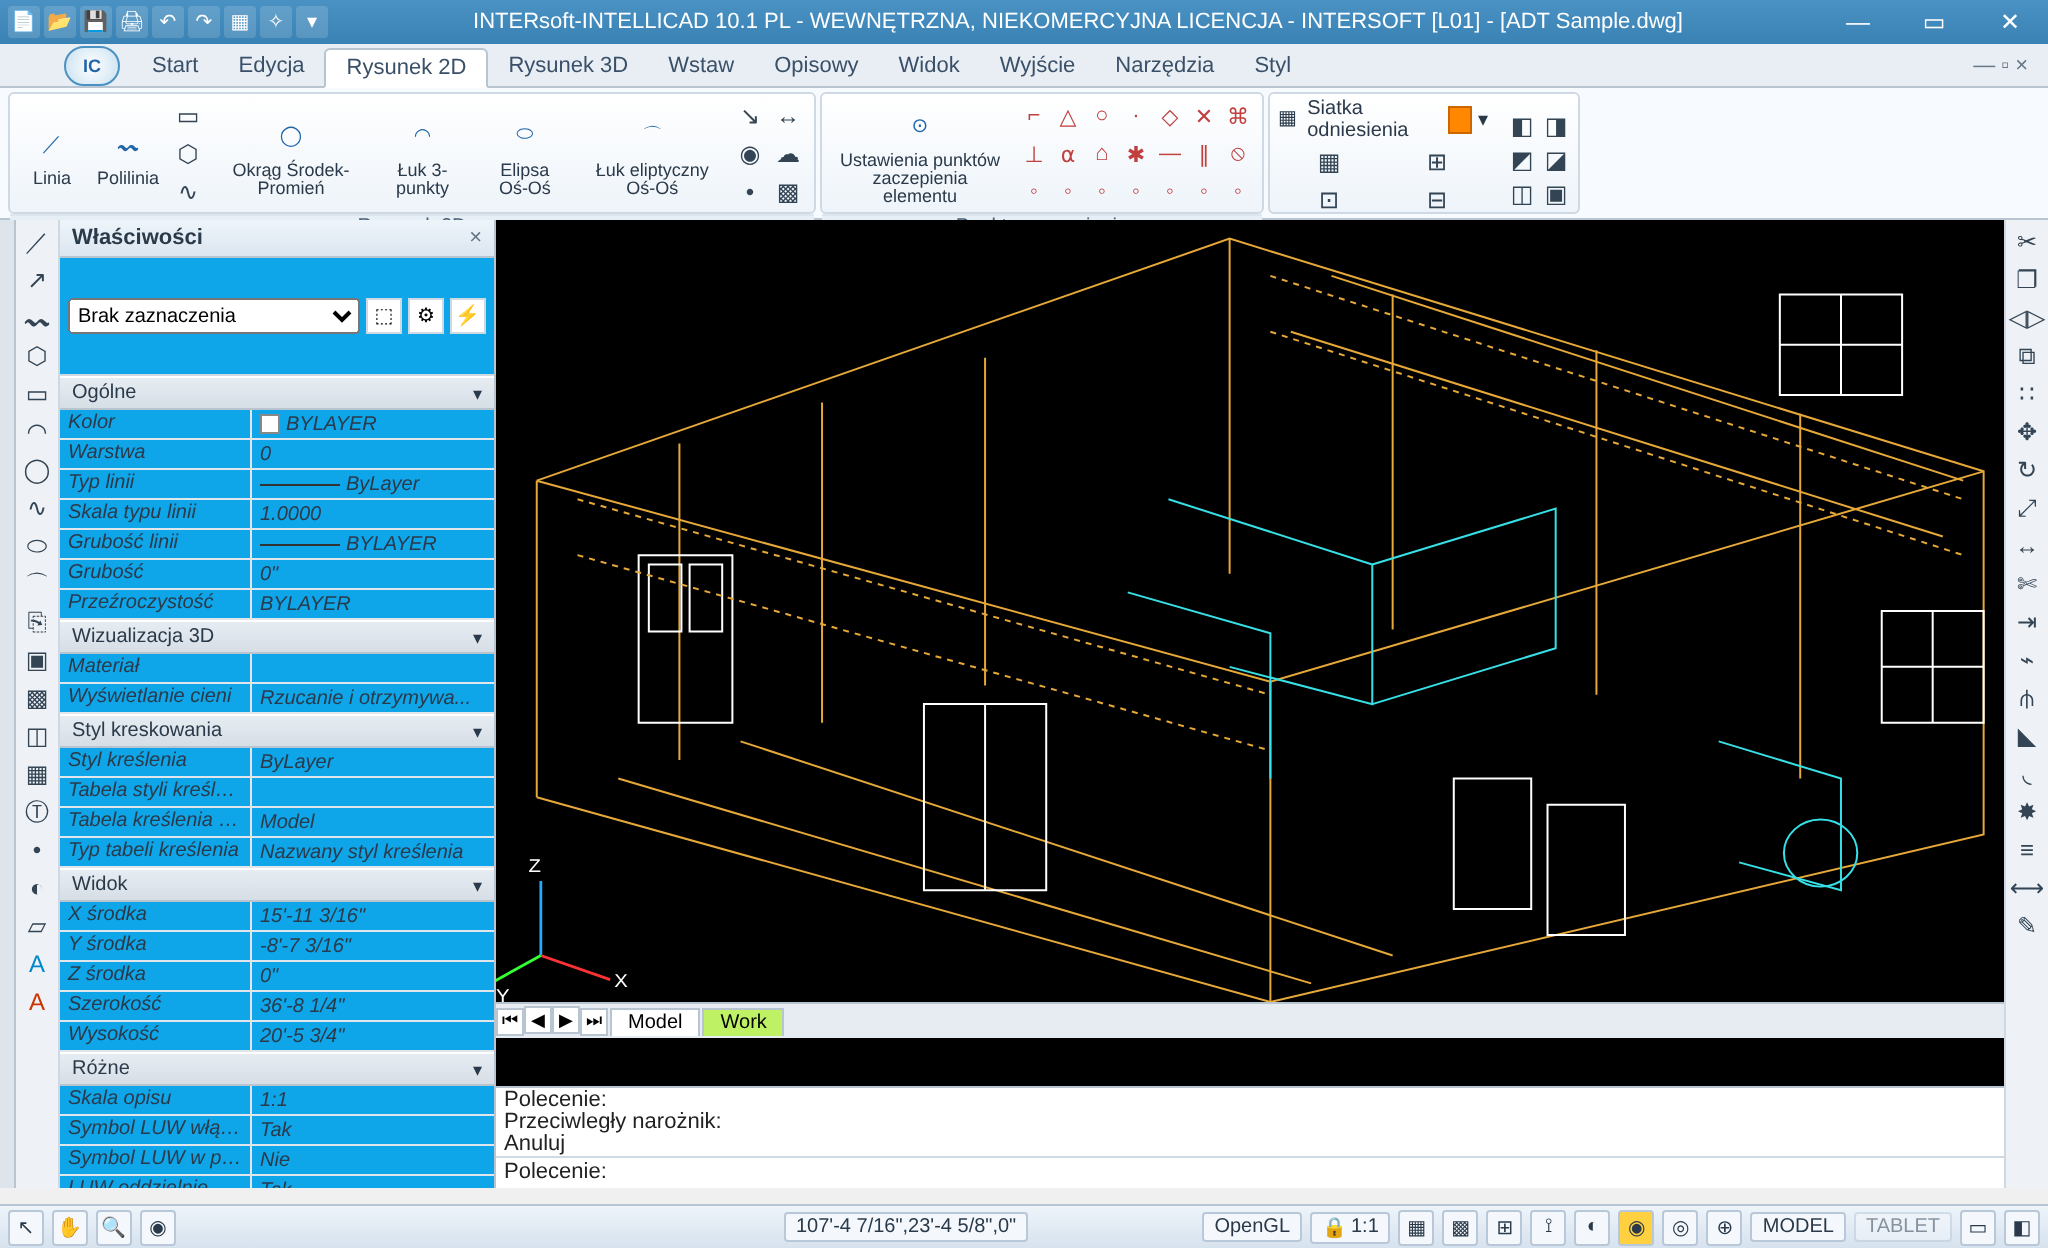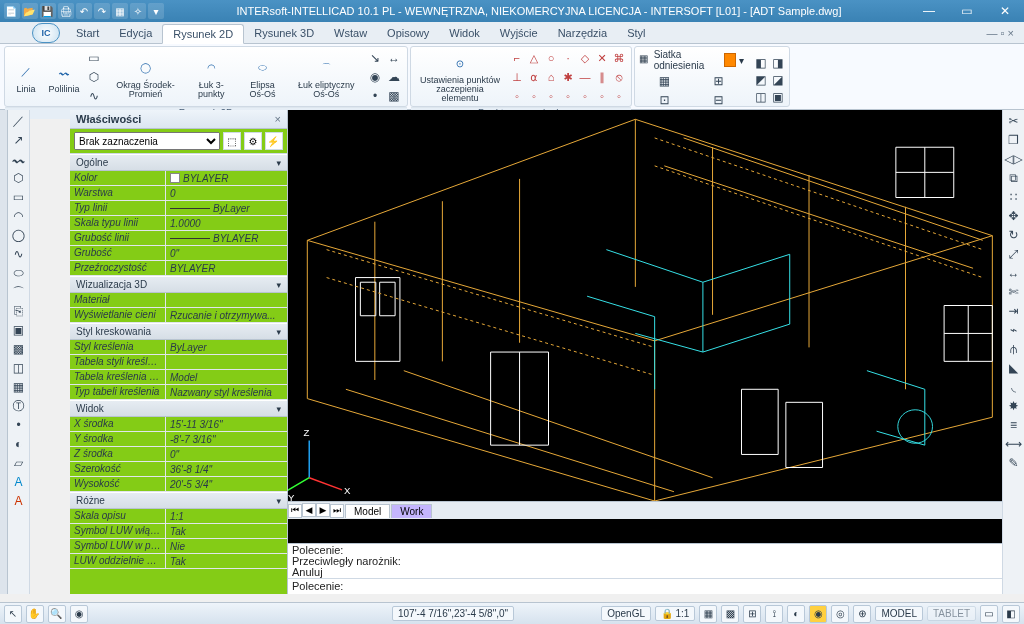--- a/index.html
+++ b/index.html
@@ -33,41 +33,41 @@
 .settings-col .row { display:flex; align-items:center; gap:3px; }
 .settings-col .row .mini { width:14px; height:14px; display:inline-block; }
 
 
 .main { position: absolute; top: 110px; left: 0; right: 0; bottom: 30px; display: flex; }
 .left-tools, .right-tools { width: 22px; background: #eef2f6; display: flex; flex-direction: column; gap: 1px; padding: 2px 1px; border-right:1px solid #cfd9e4; }
 .right-tools { border-right:none; border-left:1px solid #cfd9e4; }
 .tool-ic { width: 18px; height: 18px; margin: 0 auto; display: flex; align-items: center; justify-content: center; font-size: 12px; color: #345; border:1px solid transparent; border-radius:2px; }
 
 
-.props { width: 218px; background: #84cc16; border-right: 1px solid #b8c4d0; display: flex; flex-direction: column; font-size: 10px; margin-left: 40px; }
+.props { width: 218px; background: #0ea5e9; border-right: 1px solid #b8c4d0; display: flex; flex-direction: column; font-size: 10px; }
 .props-title { background: linear-gradient(#eef4fa,#dce6f0); border-bottom: 1px solid #b8c4d0; padding: 3px 6px; font-weight: bold; color: #2a3a4a; font-size:11px; display:flex; align-items:center; }
 .props-title .x { margin-left:auto; font-weight:normal; color:#678; }
-.props-toolbar { display: flex; align-items: flex-end; padding: 3px 4px; gap: 3px; border-bottom: 1px solid #cfd9e4; }
+.props-toolbar { display: flex; align-items: flex-end; padding: 20px 4px; gap: 3px; border-bottom: 1px solid #cfd9e4; }
 .props-toolbar select { flex: 1; font-size: 10px; height: 18px; }
 .props-toolbar .ic { width: 18px; height: 18px; display:flex; align-items:center; justify-content:center; border:1px solid #cfd9e4; background:#fff; font-size:10px; }
 .props-body { flex: 1; overflow: hidden; }
 .grp-hdr { background: linear-gradient(#e6ecf2,#d6dee6); border-top:1px solid #fff; border-bottom: 1px solid #b8c4d0; padding: 2px 6px; font-weight: normal; color: #2a3a4a; display:flex; align-items:center; }
 .grp-hdr .caret { margin-left:auto; font-size:9px; }
 .prop-row { display: flex; border-bottom: 1px solid #e0e6ec; height: 15px; font-style: italic; }
 .prop-row .k { width: 96px; padding: 1px 4px; color: #2a3a4a; white-space: nowrap; overflow: hidden; text-overflow: ellipsis; border-right: 1px solid #e0e6ec; }
 .prop-row .v { flex: 1; padding: 1px 4px; color: #2a3a4a; white-space: nowrap; overflow: hidden; text-overflow: ellipsis; display:flex; align-items:center; gap:3px; }
 .swatch { width:10px; height:10px; border:1px solid #888; background:#fff; display:inline-block; }
 
 
 .viewport-wrap { flex: 1; display: flex; flex-direction: column; background:#000; }
 .viewport { flex: 1; position: relative; overflow:hidden; }
 .tabs { height: 18px; background: #e6ecf2; display: flex; align-items: center; font-size: 10px; border-top:1px solid #b8c4d0; }
 .tabs .nav span { width: 14px; display:inline-flex; justify-content:center; border:1px solid #b8c4d0; background:#fff; height:14px; font-size:9px; align-items:center; }
 .tabs .tab { padding: 1px 8px; border: 1px solid #b8c4d0; border-bottom: none; background: #fff; margin-left: 1px; }
-.tabs .tab.inactive { background:#c4b5fd; }
+.tabs .tab.inactive { background:#bef264; }
 
 
 .cmd { position:relative; background:#fff; border-top:1px solid #b8c4d0; font-family: monospace; font-size:11px; color:#222;margin-top:24px; }
 .cmd-log { height: 34px; padding: 1px 4px; line-height: 11px; overflow:hidden; }
 .cmd-input { border-top:1px solid #cfd9e4; padding: 1px 4px; height:16px; }
 
 
 .status { position: absolute; bottom: 0; left: 0; right: 0; height: 22px; background: linear-gradient(#eef4fa,#d6e2ee); border-top: 1px solid #b8c4d0; display: flex; align-items: center; font-size: 10px; color: #2a3a4a; padding: 0 4px; gap: 4px; }
 .status .coords { margin-left: 300px; }
 .status .seg { padding: 1px 5px; border:1px solid #b8c8d8; background:#f4f8fc; border-radius:2px; display:flex; align-items:center; gap:2px; }

